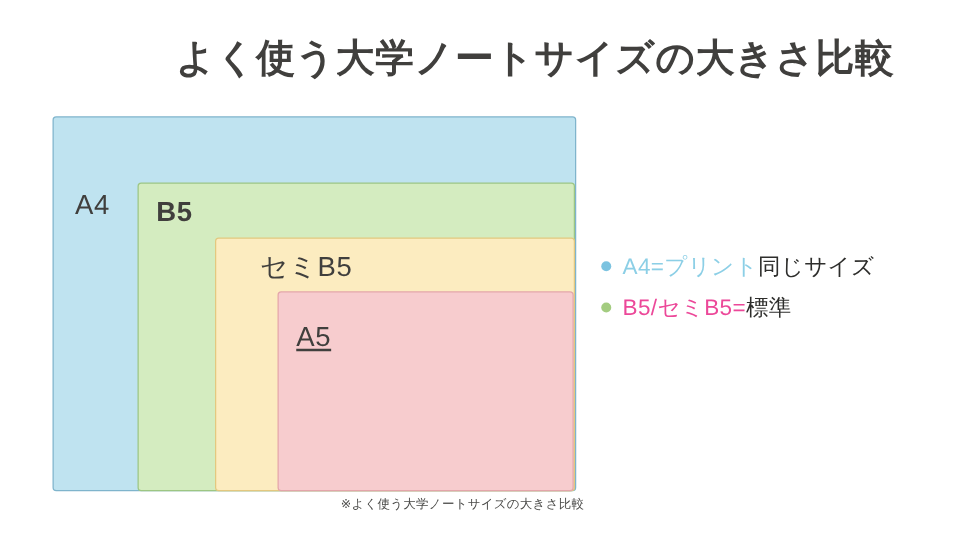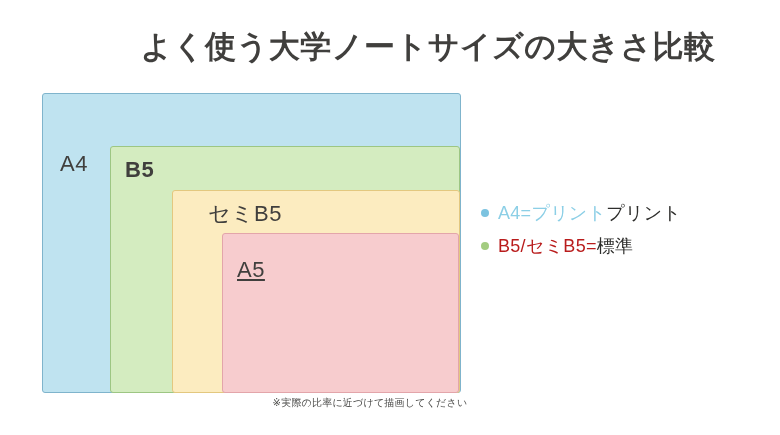--- a/index.html
+++ b/index.html
@@ -131,34 +131,34 @@
     <div id="label-b5" class="paper-label" style="color: rgb(64, 63, 61); font-weight: bold;">B5</div>
 
     <div id="box-semib5" class="paper-box" style="background: rgb(252, 236, 192); border-color: rgb(227, 200, 127);"></div>
     <div id="label-semib5" class="paper-label" style="color: rgb(64, 63, 61); margin-left: 28px;">セミB5</div>
 
     <div id="box-a5" class="paper-box" style="background: rgb(247, 204, 206); border-color: rgb(227, 165, 170);"></div>
     <div id="label-a5" class="paper-label" style="color: rgb(64, 63, 61);">A5</div>
 
   </div>
 
-  <div id="note">※実際の比率に近づけて描画してください</div>
+  <div id="note">※よく使う大学ノートサイズの大きさ比較</div>
 
   <div id="legend">
 
     <div class="legend-row">
       <span class="legend-dot" style="background: rgb(124, 195, 224);"></span>
       <span class="legend-text">
-        <span class="legend-key" style="color: rgb(140, 207, 230); text-align: right;">A4=プリント</span><span class="legend-value">プリント</span>
+        <span class="legend-key" style="color: rgb(140, 207, 230); text-align: right;">A4=プリント</span><span class="legend-value">同じサイズ</span>
       </span>
     </div>
 
     <div class="legend-row">
       <span class="legend-dot" style="background: rgb(163, 204, 128);"></span>
       <span class="legend-text">
-        <span class="legend-key" style="color: #b91c1c;">B5/セミB5=</span><span class="legend-value">標準</span>
+        <span class="legend-key" style="color: #ec4899;">B5/セミB5=</span><span class="legend-value">標準</span>
       </span>
     </div>
 
 
   </div>
 
 </div>
 
 </body></html>

